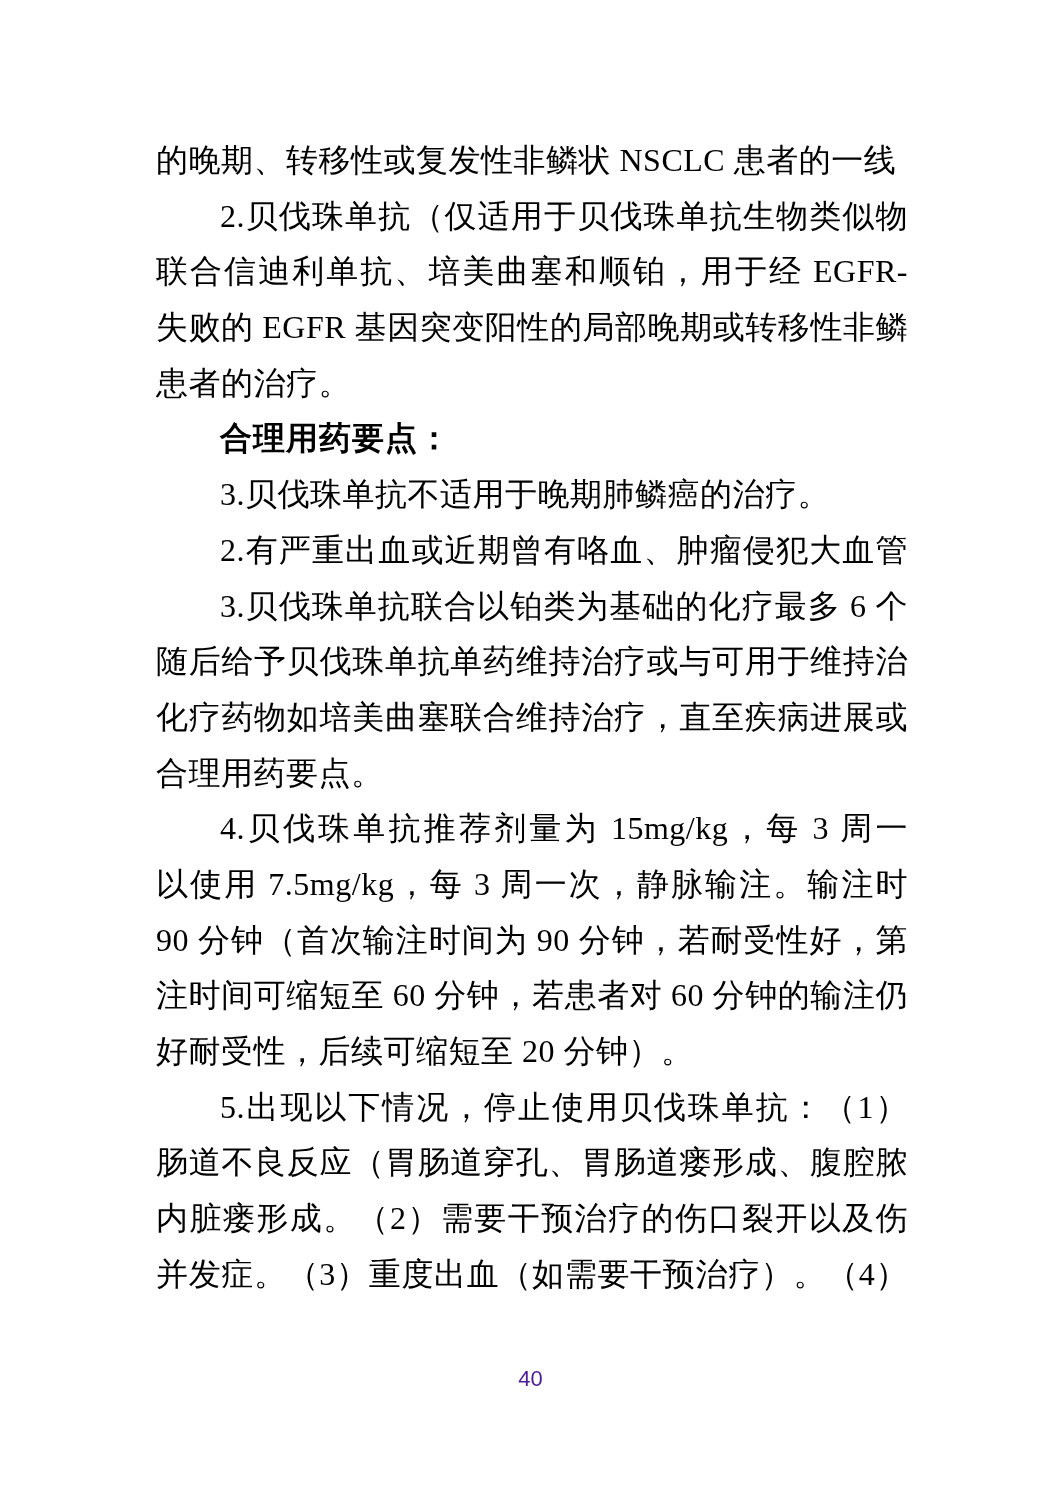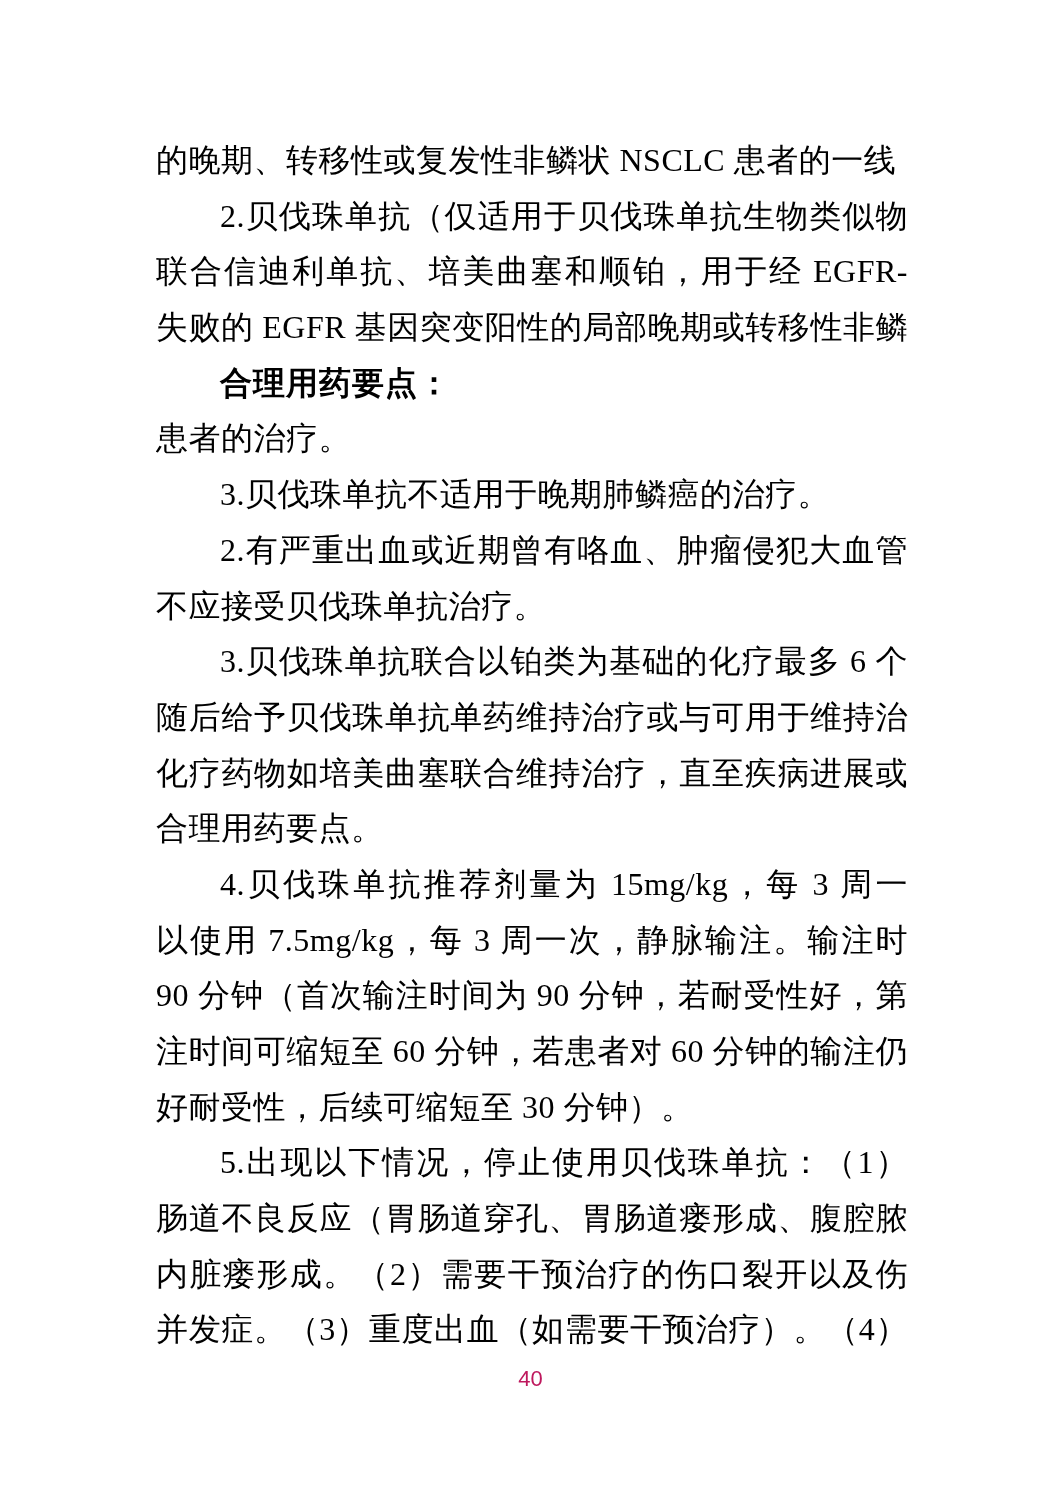--- a/index.html
+++ b/index.html
@@ -50,46 +50,45 @@
     position: absolute;
     left: 0;
     top: 1366px;
     width: 1061px;
     text-align: center;
   }
   .page-number {
     font-family: "Liberation Sans", sans-serif;
     font-size: 22px;
     line-height: 26px;
-    color: #be185d;
+    color: #4c1d95;
   }
 </style>
 </head>
 <body>
 
 <div class="page">
   <div class="page-body">
       <div class="line">的晚期、转移性或复发性非鳞状 NSCLC 患者的一线治疗。</div>
       <div class="line indent justify">2.贝伐珠单抗（仅适用于贝伐珠单抗生物类似物达攸同）</div>
       <div class="line justify">联合信迪利单抗、培美曲塞和顺铂，用于经 EGFR-TKI 治疗</div>
       <div class="line justify">失败的 EGFR 基因突变阳性的局部晚期或转移性非鳞状 NSCLC</div>
+      <div class="line">患者的治疗。</div>
       <div class="line indent bold">合理用药要点：</div>
-      <div class="line">患者的治疗。</div>
       <div class="line indent">3.贝伐珠单抗不适用于晚期肺鳞癌的治疗。</div>
       <div class="line indent justify">2.有严重出血或近期曾有咯血、肿瘤侵犯大血管的患者</div>
-      <div class="line">不应接受贝伐珠单抗治疗。</div>
       <div class="line indent justify">3.贝伐珠单抗联合以铂类为基础的化疗最多 6 个周期，</div>
       <div class="line justify">随后给予贝伐珠单抗单药维持治疗或与可用于维持治疗的</div>
       <div class="line justify">化疗药物如培美曲塞联合维持治疗，直至疾病进展或出现不</div>
       <div class="line">合理用药要点。</div>
       <div class="line indent justify">4.贝伐珠单抗推荐剂量为 15mg/kg，每 3 周一次。也可</div>
       <div class="line justify">以使用 7.5mg/kg，每 3 周一次，静脉输注。输注时间 30～</div>
       <div class="line justify">90 分钟（首次输注时间为 90 分钟，若耐受性好，第二次输</div>
       <div class="line justify">注时间可缩短至 60 分钟，若患者对 60 分钟的输注仍具有较</div>
-      <div class="line">好耐受性，后续可缩短至 30 分钟）。</div>
+      <div class="line">好耐受性，后续可缩短至 20 分钟）。</div>
       <div class="line indent justify">5.出现以下情况，停止使用贝伐珠单抗：（1）严重胃</div>
       <div class="line justify">肠道不良反应（胃肠道穿孔、胃肠道瘘形成、腹腔脓肿），</div>
       <div class="line justify">内脏瘘形成。（2）需要干预治疗的伤口裂开以及伤口愈合</div>
       <div class="line justify">并发症。（3）重度出血（如需要干预治疗）。（4）重度动</div>
     </div>
   <div class="page-footer">
     <span class="page-number">40</span>
   </div>
 </div>
 

